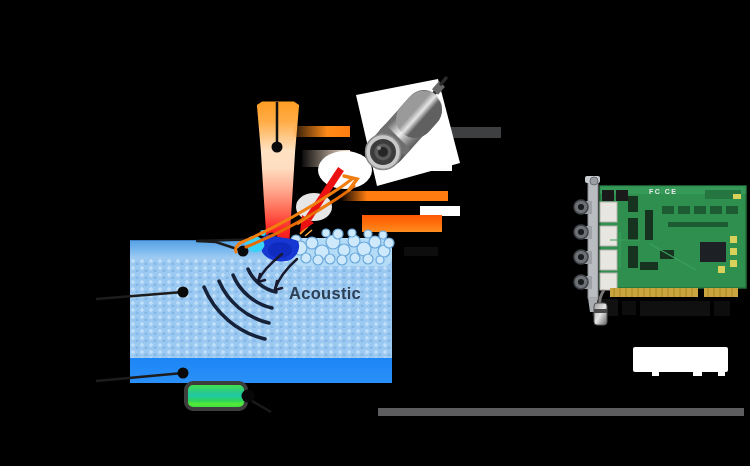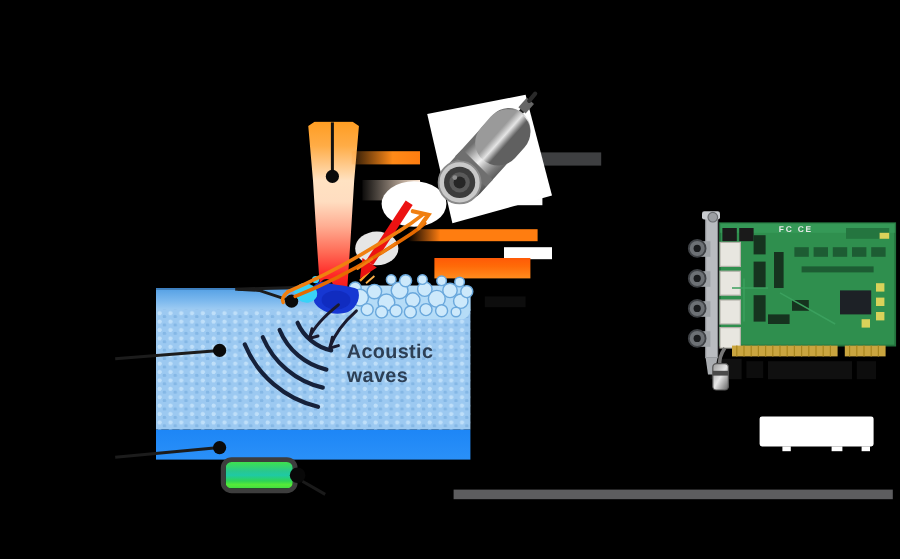--- a/index.html
+++ b/index.html
@@ -296,17 +296,16 @@
       <path d="M614,288 v9 M620,288 v9 M626,288 v9 M632,288 v9 M638,288 v9 M644,288 v9 M650,288 v9 M656,288 v9 M662,288 v9 M668,288 v9 M674,288 v9 M680,288 v9 M686,288 v9 M692,288 v9 M708,288 v9 M714,288 v9 M720,288 v9 M726,288 v9 M732,288 v9" stroke="#a8861f" stroke-width="1"></path>
 
       <path d="M604,290 C600,296 599,300 600,305" fill="none" stroke="#777" stroke-width="3"></path>
       <rect x="594" y="303" width="13" height="22" rx="3" fill="url(#metal2)" stroke="#555" stroke-width="1"></rect>
       <rect x="594" y="309" width="13" height="4" fill="#4a4a4a"></rect>
     </g>
   </svg>
 
   <div class="abs" id="acoustic-label">
     <div>Acoustic</div>
-    <div>waves</div>
   </div>
   <div class="abs" id="fcce-label">FC CE</div>
 
 </div>
 
 </body></html>

